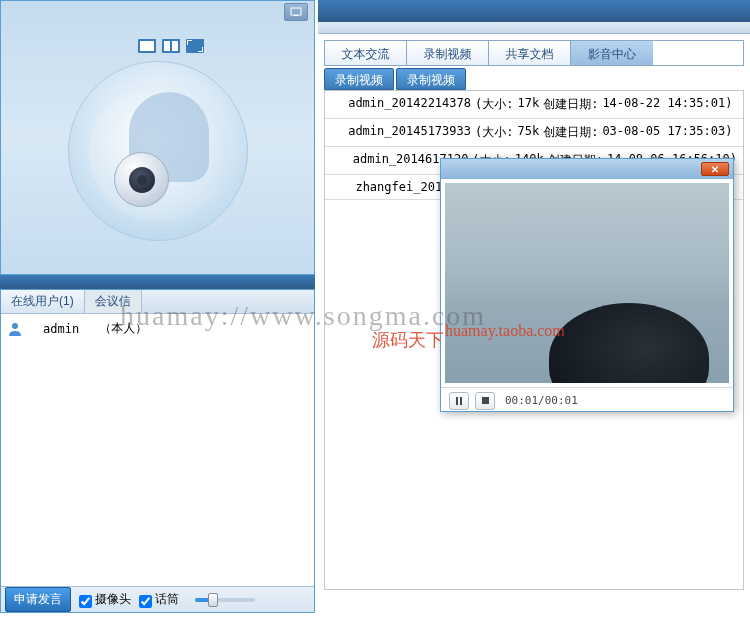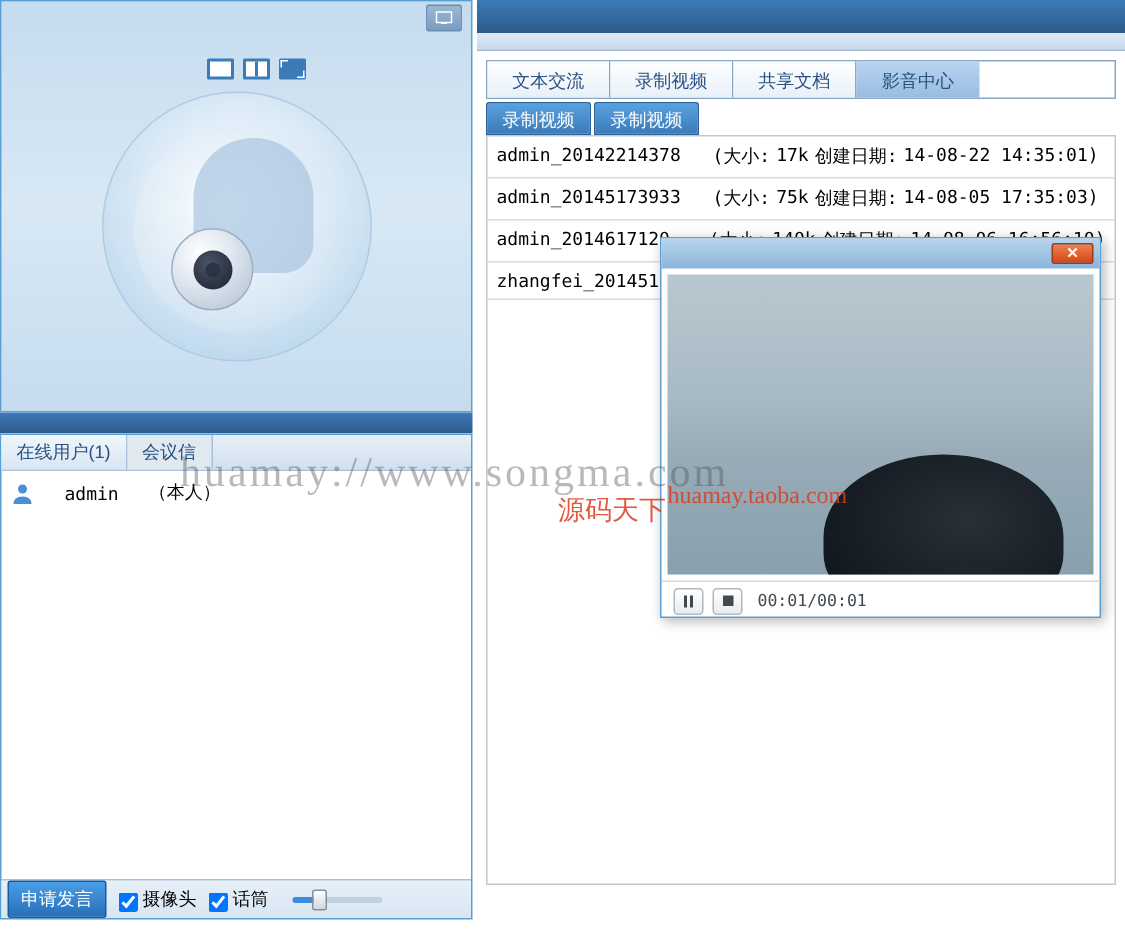--- a/index.html
+++ b/index.html
@@ -54,21 +54,21 @@
 .right-divider { height: 12px; background: linear-gradient(to bottom, #e0eaf4, #c8d8ea); border-bottom: 1px solid #a0b8d0; }
 
 .main-tabs { display: flex; height: 26px; border: 1px solid #88a8c8; margin: 6px 6px 0 6px; }
 .main-tab { flex-shrink: 0; width: 82px; text-align: center; padding: 5px 0; border-right: 1px solid #88a8c8; background: linear-gradient(to bottom, #ffffff, #e8f0f8); cursor: pointer; color: #2a5080; font-size: 12px; }
 .main-tab.active { background: linear-gradient(to bottom, #b8d4f0, #98bce0); }
 .main-tab:last-child { border-right: none; }
 
 .sub-tabs { display: flex; height: 22px; margin: 2px 6px 0 6px; gap: 2px; }
 .sub-tab { padding: 3px 10px; background: linear-gradient(to bottom, #5aa0e0, #3a7cb8); color: #fff; border: 1px solid #2d6098; cursor: pointer; font-size: 12px; border-radius: 2px 2px 0 0; }
 
-.file-list { margin: 0 6px; border: 1px solid #c0c8d0; background: #fff; height: 500px; }
+.file-list { margin: 0 6px; border: 1px solid #c0c8d0; background: #fff; height: 500px; text-align: right; }
 .file-row { display: flex; border-bottom: 1px solid #d8dce0; padding: 5px 6px; font-family: SimSun, monospace; font-size: 12px; gap: 4px; white-space: nowrap; }
 .file-name { width: 140px; }
 
 
 .player-window { position: absolute; left: 440px; top: 158px; width: 294px; height: 254px; background: #fff; border: 1px solid #5a9fd4; box-shadow: 2px 2px 8px rgba(0,0,0,0.3); }
 .player-titlebar { height: 20px; background: linear-gradient(to bottom, #b8d4ee, #8cb4da); display: flex; justify-content: flex-end; align-items: center; padding: 0 4px; }
 .close-btn { width: 28px; height: 14px; background: linear-gradient(to bottom, #f08050, #d04818); border: 1px solid #a03810; border-radius: 2px; display: flex; align-items: center; justify-content: center; color: #fff; cursor: pointer; font-size: 10px; font-weight: bold; }
 .player-video { margin: 4px; height: 200px; background: linear-gradient(to bottom, #b8c8d0 0%, #a8bac5 40%, #98acb8 60%, #88a0ae 100%); position: relative; overflow: hidden; }
 .dark-blob { position: absolute; bottom: -30px; right: 20px; width: 160px; height: 110px; background: radial-gradient(ellipse at 60% 40%, #2a3038, #0a1018); border-radius: 50% 50% 40% 40%; }
 .player-controls { height: 26px; display: flex; align-items: center; padding: 0 8px; gap: 6px; border-top: 1px solid #d0d8e0; }
@@ -171,21 +171,21 @@
       <span>(大小:</span>
       <span>17k</span>
       <span>创建日期:</span>
       <span>14-08-22 14:35:01)</span>
     </div>
     <div class="file-row">
       <span class="file-name">admin_20145173933</span>
       <span>(大小:</span>
       <span>75k</span>
       <span>创建日期:</span>
-      <span>14-08-05 17:35:03)</span>
+      <span>03-08-05 17:35:03)</span>
     </div>
     <div class="file-row">
       <span class="file-name">admin_2014617120</span>
       <span>(大小:</span>
       <span>140k</span>
       <span>创建日期:</span>
       <span>14-08-06 16:56:10)</span>
     </div>
     <div class="file-row">
       <span class="file-name">zhangfei_2014517</span>

